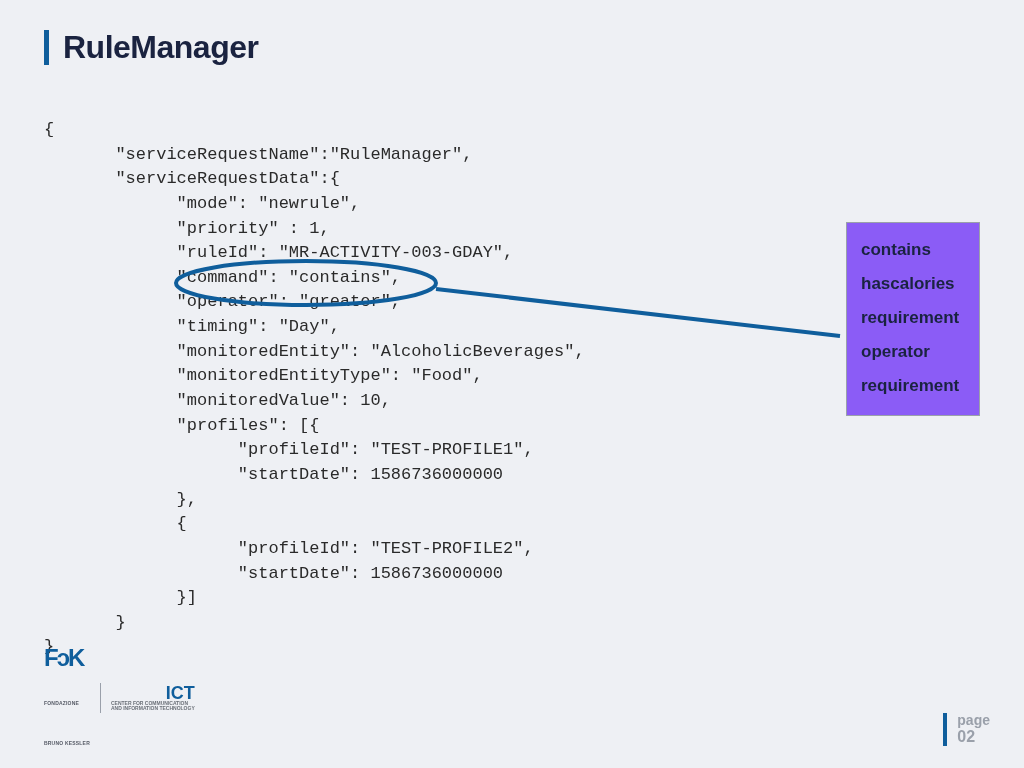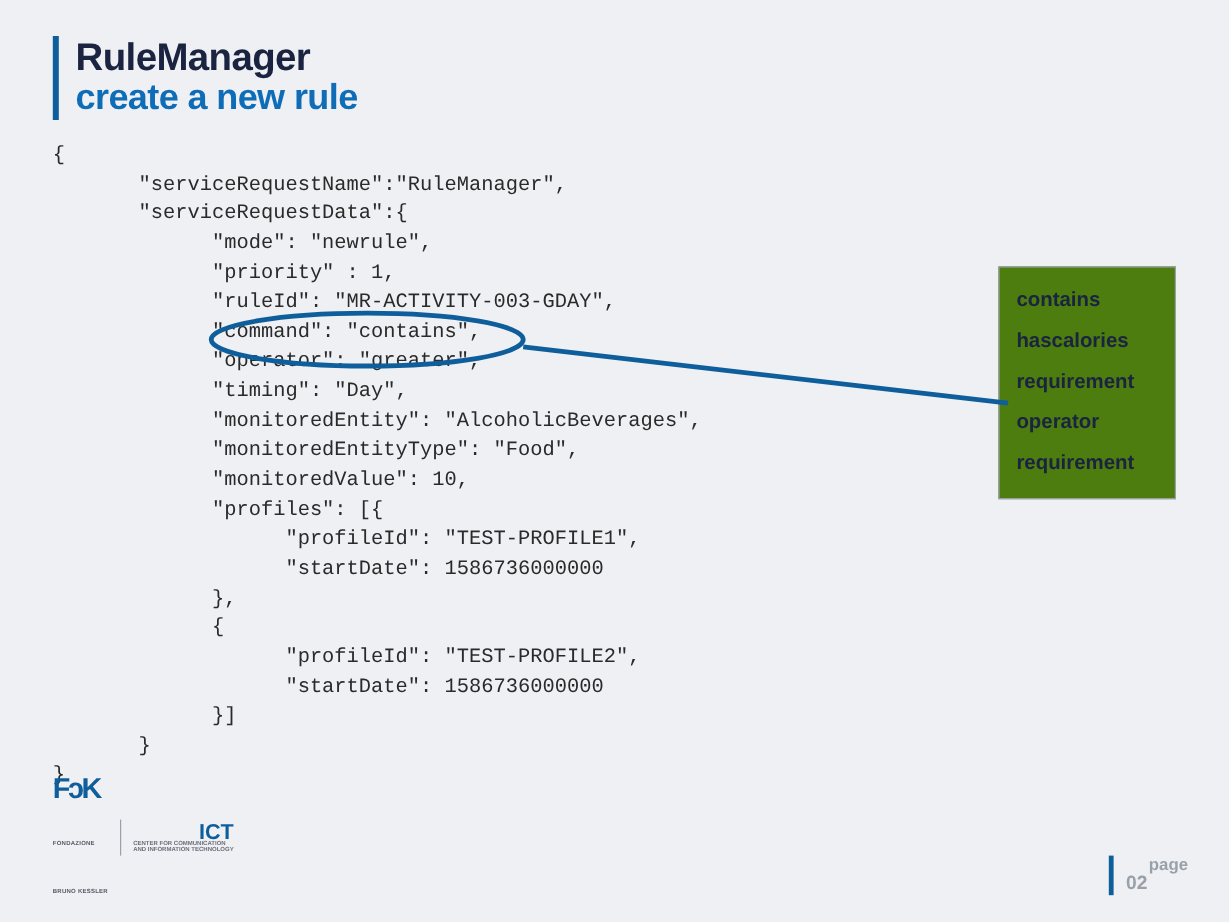--- a/index.html
+++ b/index.html
@@ -49,22 +49,22 @@
     font-size: 17px;
     line-height: 1.45;
     color: #2a2a2a;
     white-space: pre;
   }
   .options-box {
     position: absolute;
     right: 40px;
     top: 222px;
     border: 1px solid #9aa0aa;
-    background: #4d7c0f;
-    padding: 10px 20px 12px 14px;
+    background: #8b5cf6;
+    padding: 10px 6px 12px 14px;
     width: 112px;
   }
   .options-box div {
     font-size: 17px;
     font-weight: 700;
     color: #1a2340;
     padding: 7px 0;
   }
   .annotation-svg {
     position: absolute;
@@ -132,37 +132,35 @@
     right: 30px;
     bottom: 22px;
     border-left: 4px solid #0f5e9c;
     padding-left: 10px;
   }
   .page-block .label {
     font-size: 14px;
     color: #9aa0aa;
     font-weight: 600;
     line-height: 1.1;
-    margin-left: 19px;
   }
   .page-block .num {
     font-size: 16px;
     color: #9aa0aa;
     font-weight: 700;
     line-height: 1.1;
   }
 </style>
 </head>
 <body>
 
 <div class="slide">
 
   <div class="title-block">
     <h1>RuleManager</h1>
-    <h2>create a new rule</h2>
   </div>
 
   <div class="code-block">{
        "serviceRequestName":"RuleManager",
        "serviceRequestData":{
              "mode": "newrule",
              "priority" : 1,
              "ruleId": "MR-ACTIVITY-003-GDAY",
              "command": "contains",
              "operator": "greater",

